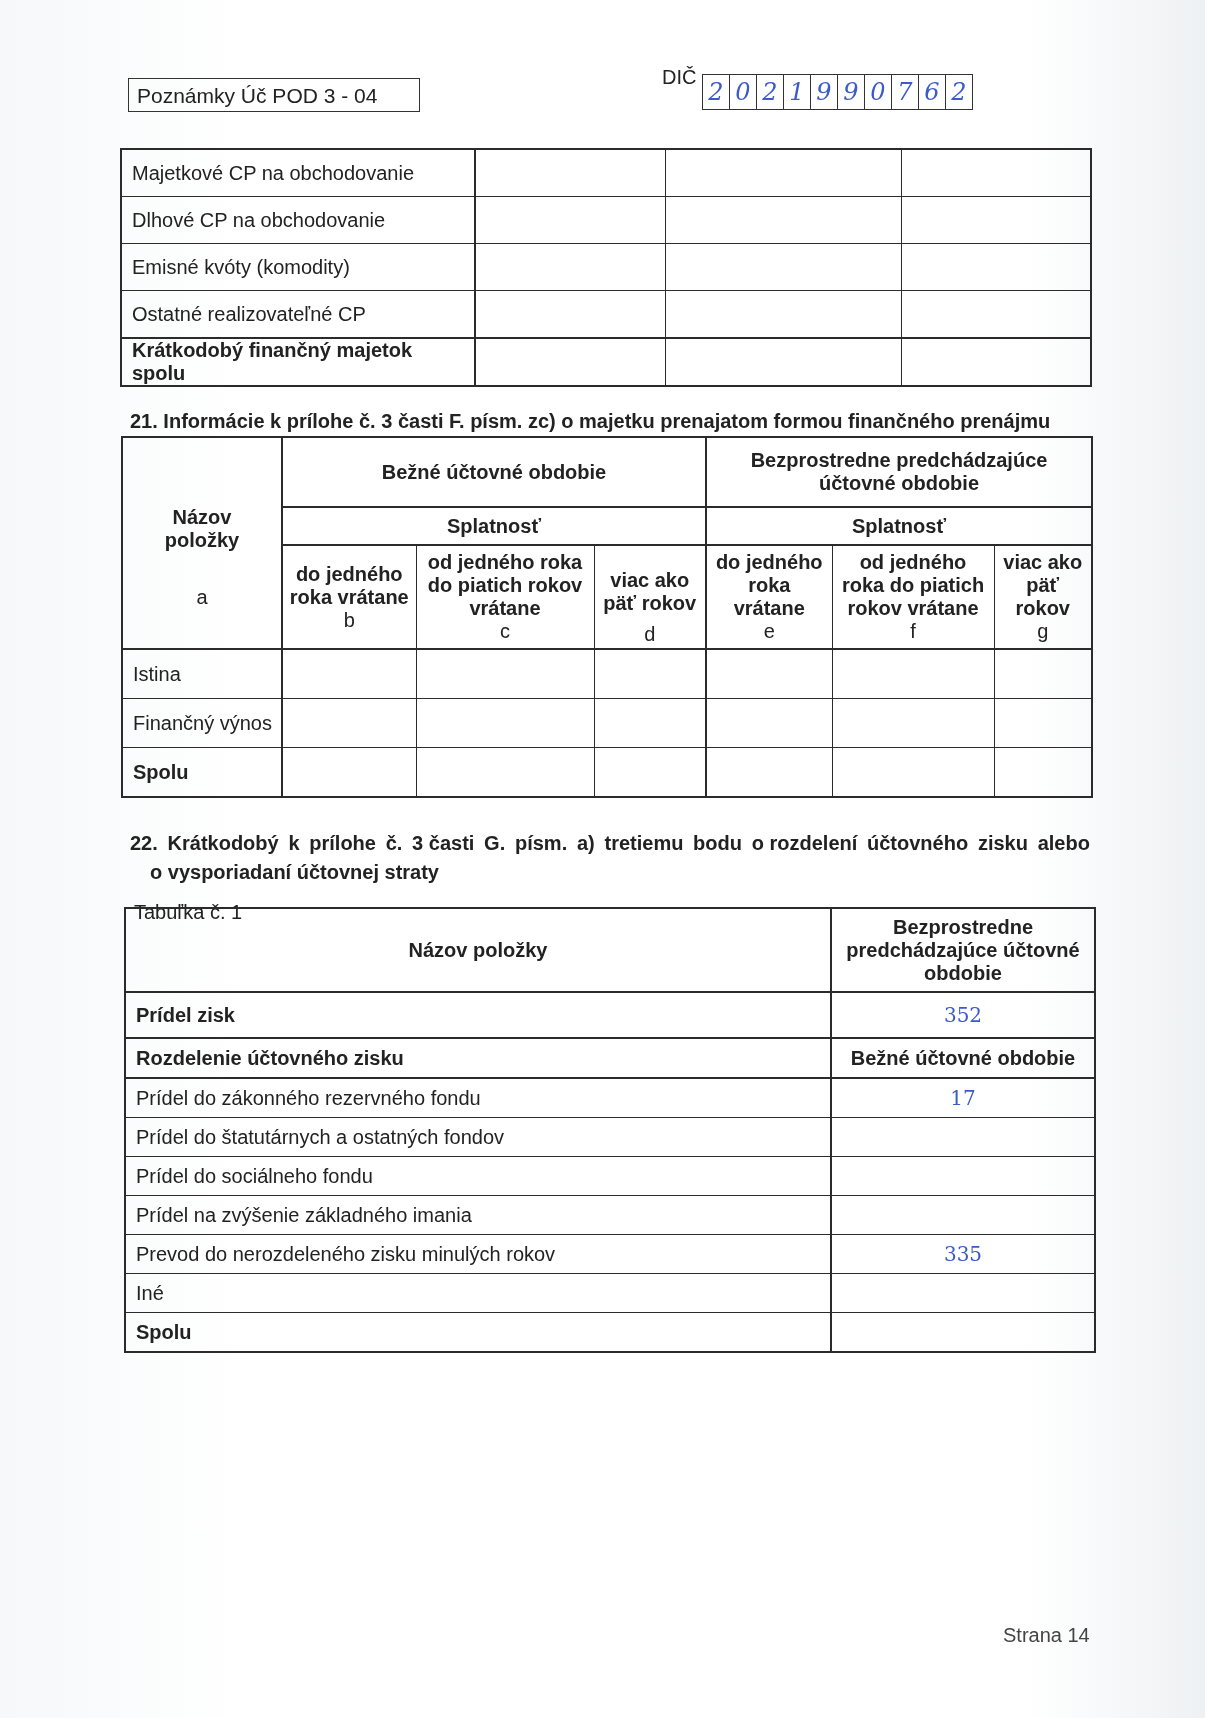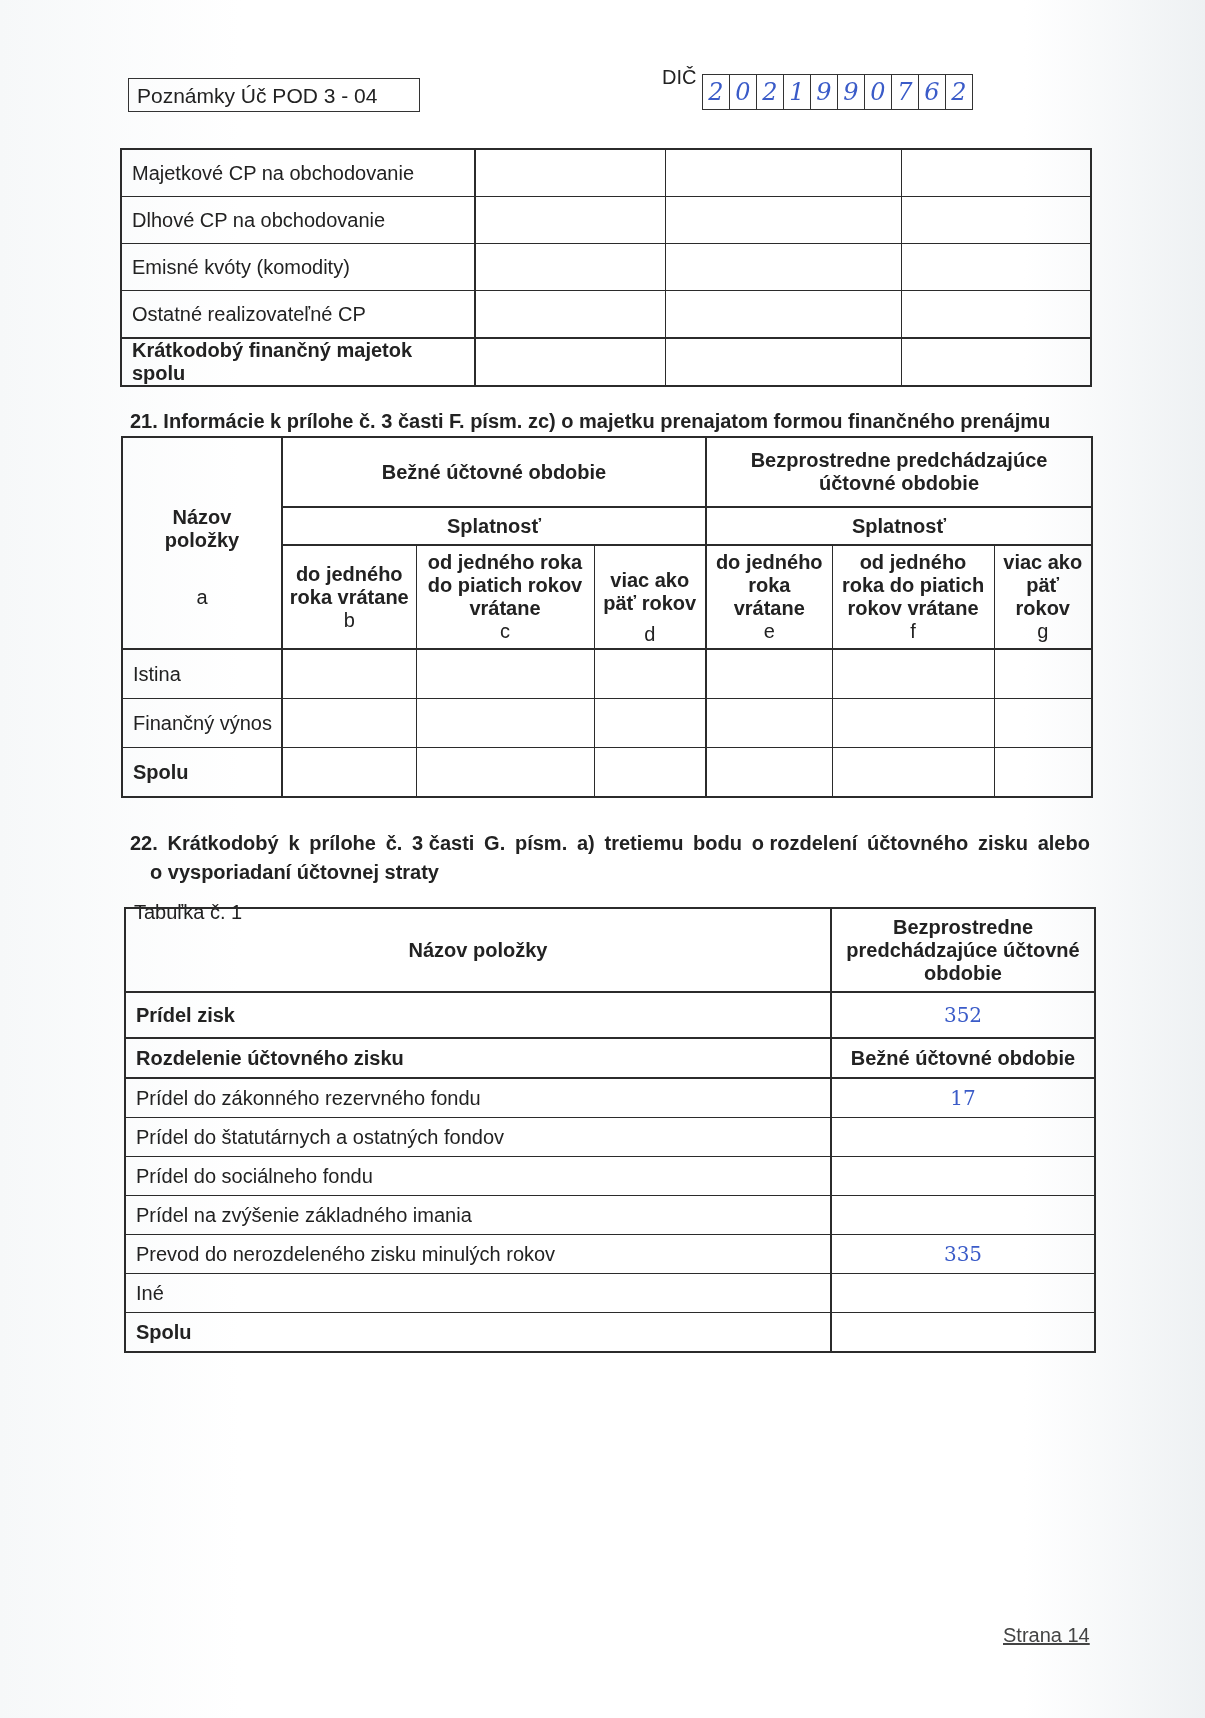--- a/index.html
+++ b/index.html
@@ -37,21 +37,21 @@
   
   #s22-title { left: 130px; top: 829px; width: 960px; font-size: 20px; font-weight: bold; line-height: 29px; }
   #s22-title .l1 { display: flex; justify-content: space-between; }
   #s22-title .l2 { padding-left: 20px; }
   #tab-label { left: 134px; top: 885px; font-size: 20px; margin-top: 16px; }
   #t22 { left: 124px; top: 907px; width: 970px; border: 2.5px solid #2b2b2b; }
   #t22 td { height: 38px; font-size: 20px; }
   #t22 .col2 { width: 260px; text-align: center; }
   #t22 .hdrrow td { height: 82px; }
 
-  #page-num { left: 1003px; top: 1624px; font-size: 20px; color: #444; text-decoration: underline; }
+  #page-num { left: 1003px; top: 1624px; font-size: 20px; color: #444; }
 </style>
 </head>
 <body>
 
 <div id="poznamky-box" class="abs">
   <span>Poznámky Úč POD 3 - 04</span>
 </div>
 <div id="dic-label" class="abs">DIČ</div>
 <div id="dic-boxes" class="abs">
   <span>2</span>

